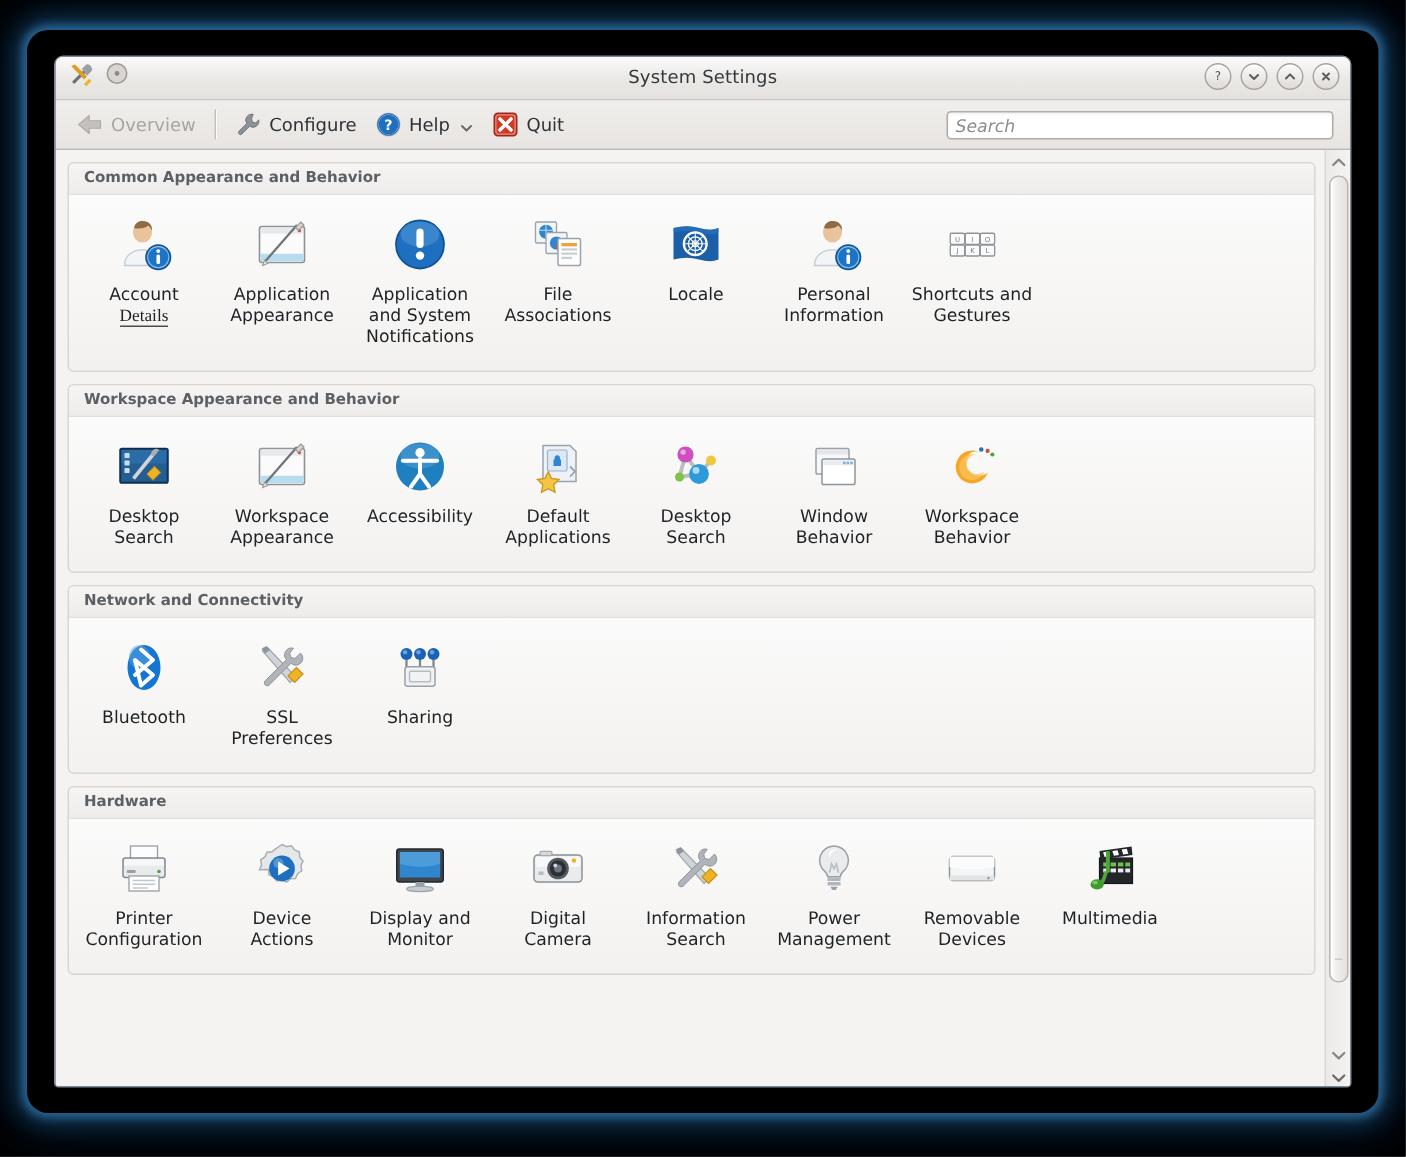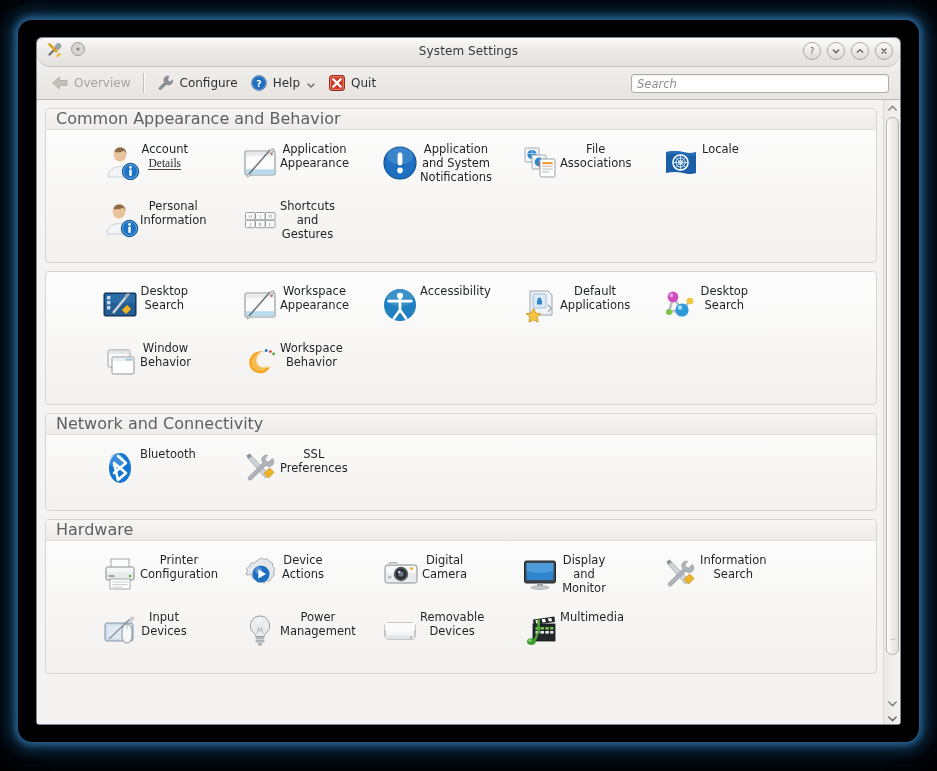--- a/index.html
+++ b/index.html
@@ -42,21 +42,20 @@
     box-sizing: border-box;
     overflow: hidden;
   }
 
   
   #titlebar {
     position: relative;
     height: 28px;
     background: linear-gradient(to bottom, #fafafa 0%, #eceae8 48%, #e4e1de 100%);
     border-bottom: 1px solid #c8c4c0;
-    border-radius: 13px;
   }
   #titlebar-left {
     position: absolute;
     left: 8px; top: 3px;
     display: flex;
     align-items: center;
     gap: 7px;
   }
   .tb-icon { width: 18px; height: 18px; display: block; }
   #title-text {
@@ -158,39 +157,39 @@
     background: linear-gradient(to bottom, #fdfdfd 0%, #f7f6f5 60%, #f2f1f0 100%);
     border: 1px solid #d9d6d2;
     border-radius: 4px;
     margin-bottom: 8px;
     overflow: hidden;
   }
   .section-header {
     height: 20px;
     line-height: 20px;
     padding-left: 10px;
-    font-size: 16px;
-    font-weight: normal;
+    font-size: 10px;
+    font-weight: bold;
     color: #5c5f63;
     background: linear-gradient(to bottom, #f6f5f4 0%, #eeecea 100%);
     border-bottom: 1px solid #e2dfdb;
   }
   .section-body {
     display: flex;
     flex-wrap: wrap;
     padding: 8px 4px 10px 4px;
   }
   .tile {
     width: 88px;
     padding: 4px 2px 6px 2px;
     display: flex;
-    flex-direction: row;
+    flex-direction: column;
+    align-items: center;
     cursor: pointer;
     border-radius: 4px;
-    margin-left: 48px;
   }
   .tile-icon {
     width: 42px; height: 42px;
     display: flex;
     align-items: center;
     justify-content: center;
     margin-bottom: 5px;
   }
   .tile-icon svg { display: block; }
   .tile-label {
@@ -462,20 +461,21 @@
                       <text x="20.3" y="25.8">K</text>
                       <text x="30.3" y="25.8">L</text>
       </g>
     </svg>
                 </div>
                 <div class="tile-label"><span>Shortcuts and</span><br><span class="last-line">Gestures</span></div>
               </div>
             </div>
           </div>
           <div class="section">
+            <div class="section-header">Workspace Appearance and Behavior</div>
             <div class="section-body">
               <div class="tile">
                 <div class="tile-icon">
                   <svg width="40" height="40" viewBox="0 0 40 40">
       <rect x="4" y="8" width="32" height="23" rx="1.4" fill="#16436e" stroke="#0d2e4f" stroke-width="1"></rect>
       <rect x="5" y="9" width="30" height="21" fill="#245d92"></rect>
       <rect x="5" y="9" width="30" height="9" fill="#2f74b0" opacity="0.7"></rect>
       <g fill="#c9ddf0">
         <rect x="7" y="11" width="3.4" height="3.4" rx="0.6"></rect>
         <rect x="7" y="16" width="3.4" height="3.4" rx="0.6"></rect>
@@ -586,20 +586,36 @@
                 <div class="tile-icon">
                   <svg width="40" height="40" viewBox="0 0 40 40">
       <path d="M7 9 L10.6 7 L29 26 L25.4 30 Z" fill="#cfd4d8" stroke="#a0a6ac" stroke-width="0.8"></path>
       <path d="M27.6 7.2 a4.6 4.6 0 0 0-4.6 7.6 L8.6 29 a2 2 0 0 0 2.8 2.8 L26 17.2 a4.6 4.6 0 0 0 6.4-6.8 L28.6 14 l-2.8-.8 l-.6-2.8 Z" fill="#aeb4ba" stroke="#8b9197" stroke-width="0.6"></path>
       <path d="M24 25.6 L29.6 20 L34 24.4 L28.4 30 Z" fill="#f0b323" stroke="#c28f1b" stroke-width="0.8"></path>
       <path d="M6.4 7.4 L9.8 5.6 L12 8.4 L8.6 10.6 Z" fill="#8e949a"></path>
     </svg>
                 </div>
                 <div class="tile-label"><span>SSL</span><br><span class="last-line">Preferences</span></div>
               </div>
+              <div class="tile">
+                <div class="tile-icon">
+                  <svg width="40" height="40" viewBox="0 0 40 40">
+      <path d="M11 14 v6 h18 v-6 M20 14 v6" stroke="#7f858b" stroke-width="1.5" fill="none"></path>
+      <circle cx="11" cy="11" r="4" fill="#1a62b5"></circle>
+      <circle cx="10" cy="9.8" r="1.5" fill="#7fb2e2" opacity="0.8"></circle>
+      <circle cx="20" cy="11" r="4" fill="#1a62b5"></circle>
+      <circle cx="19" cy="9.8" r="1.5" fill="#7fb2e2" opacity="0.8"></circle>
+      <circle cx="29" cy="11" r="4" fill="#1a62b5"></circle>
+      <circle cx="28" cy="9.8" r="1.5" fill="#7fb2e2" opacity="0.8"></circle>
+      <rect x="10" y="19.5" width="20" height="13" rx="1.6" fill="#f0f2f4" stroke="#9aa0a6" stroke-width="1"></rect>
+      <rect x="13" y="22.5" width="14" height="7" rx="0.8" fill="none" stroke="#b6bcc2" stroke-width="1"></rect>
+    </svg>
+                </div>
+                <div class="tile-label"><span class="last-line">Sharing</span></div>
+              </div>
             </div>
           </div>
           <div class="section">
             <div class="section-header">Hardware</div>
             <div class="section-body">
               <div class="tile">
                 <div class="tile-icon">
                   <svg width="40" height="40" viewBox="0 0 40 40">
       <rect x="11" y="5" width="18" height="9" fill="#fdfdfd" stroke="#9aa0a6" stroke-width="0.9"></rect>
       <rect x="6" y="13" width="28" height="13" rx="1.6" fill="#e8eaec" stroke="#82888e" stroke-width="1"></rect>
@@ -621,68 +637,55 @@
       <circle cx="20" cy="20" r="8.6" fill="#1f6fc0"></circle>
       <circle cx="17.6" cy="16.4" r="3.4" fill="#76b1e4" opacity="0.6"></circle>
       <path d="M17.4 15.4 L25 20 L17.4 24.6 Z" fill="#ffffff"></path>
     </svg>
                 </div>
                 <div class="tile-label"><span>Device</span><br><span class="last-line">Actions</span></div>
               </div>
               <div class="tile">
                 <div class="tile-icon">
                   <svg width="40" height="40" viewBox="0 0 40 40">
+      <rect x="4.5" y="7" width="31" height="22" rx="1.8" fill="#3f464d" stroke="#23282d" stroke-width="1"></rect>
+      <rect x="6.6" y="9" width="26.8" height="17" rx="0.8" fill="#2f86cf"></rect>
+      <path d="M6.6 9 h26.8 v8 q-13 4-26.8 0 z" fill="#63aee0" opacity="0.55"></path>
+      <rect x="17" y="29" width="6" height="3.6" fill="#9aa0a6"></rect>
+      <ellipse cx="20" cy="33.6" rx="9" ry="1.8" fill="#c6ccd2" stroke="#9aa0a6" stroke-width="0.7"></ellipse>
+    </svg>
+                </div>
+                <div class="tile-label"><span>Display and</span><br><span class="last-line">Monitor</span></div>
+              </div>
+              <div class="tile">
+                <div class="tile-icon">
+                  <svg width="40" height="40" viewBox="0 0 40 40">
       <rect x="4" y="11" width="32" height="18" rx="2.6" fill="#e9ebed" stroke="#8b9197" stroke-width="1"></rect>
       <rect x="5" y="12" width="30" height="7" rx="2" fill="#f7f8f9"></rect>
       <rect x="8" y="8.5" width="8" height="3" rx="1" fill="#d6d9dc" stroke="#9aa0a6" stroke-width="0.7"></rect>
       <circle cx="20" cy="20" r="7.2" fill="#545a60"></circle>
       <circle cx="20" cy="20" r="5.4" fill="#2b3035"></circle>
       <circle cx="20" cy="20" r="2.6" fill="#6d767f"></circle>
       <circle cx="18.2" cy="18" r="1.3" fill="#cfd6dc"></circle>
       <circle cx="30.6" cy="14.6" r="1.5" fill="#f0b323"></circle>
       <rect x="7" y="22" width="3.4" height="2.4" rx="0.6" fill="#b6bcc2"></rect>
     </svg>
                 </div>
                 <div class="tile-label"><span>Digital</span><br><span class="last-line">Camera</span></div>
               </div>
               <div class="tile">
                 <div class="tile-icon">
                   <svg width="40" height="40" viewBox="0 0 40 40">
-      <rect x="4.5" y="7" width="31" height="22" rx="1.8" fill="#3f464d" stroke="#23282d" stroke-width="1"></rect>
-      <rect x="6.6" y="9" width="26.8" height="17" rx="0.8" fill="#2f86cf"></rect>
-      <path d="M6.6 9 h26.8 v8 q-13 4-26.8 0 z" fill="#63aee0" opacity="0.55"></path>
-      <rect x="17" y="29" width="6" height="3.6" fill="#9aa0a6"></rect>
-      <ellipse cx="20" cy="33.6" rx="9" ry="1.8" fill="#c6ccd2" stroke="#9aa0a6" stroke-width="0.7"></ellipse>
-    </svg>
-                </div>
-                <div class="tile-label"><span>Display and</span><br><span class="last-line">Monitor</span></div>
-              </div>
-              <div class="tile">
-                <div class="tile-icon">
-                  <svg width="40" height="40" viewBox="0 0 40 40">
       <path d="M7 9 L10.6 7 L29 26 L25.4 30 Z" fill="#cfd4d8" stroke="#a0a6ac" stroke-width="0.8"></path>
       <path d="M27.6 7.2 a4.6 4.6 0 0 0-4.6 7.6 L8.6 29 a2 2 0 0 0 2.8 2.8 L26 17.2 a4.6 4.6 0 0 0 6.4-6.8 L28.6 14 l-2.8-.8 l-.6-2.8 Z" fill="#aeb4ba" stroke="#8b9197" stroke-width="0.6"></path>
       <path d="M24 25.6 L29.6 20 L34 24.4 L28.4 30 Z" fill="#f0b323" stroke="#c28f1b" stroke-width="0.8"></path>
       <path d="M6.4 7.4 L9.8 5.6 L12 8.4 L8.6 10.6 Z" fill="#8e949a"></path>
     </svg>
                 </div>
                 <div class="tile-label"><span>Information</span><br><span class="last-line">Search</span></div>
-              </div>
-              <div class="tile">
-                <div class="tile-icon">
-                  <svg width="40" height="40" viewBox="0 0 40 40">
-      <rect x="5" y="12" width="28" height="18" rx="2" fill="#cfdde9" stroke="#7f95a8" stroke-width="1"></rect>
-      <rect x="7.5" y="14.5" width="23" height="13" rx="1" fill="#dfe9f2"></rect>
-      <path d="M9 28 L30 8" stroke="#8e979f" stroke-width="1.5"></path>
-      <path d="M29 9 L32.4 5.6 L34 7.4 L30.6 10.8 Z" fill="#d4d8dc" stroke="#9aa0a6" stroke-width="0.7"></path>
-      <path d="M22 20 a5 7 0 0 1 10 0 v5 a5 7 0 0 1 -10 0 z" fill="#f5f7f8" stroke="#8e9499" stroke-width="1"></path>
-      <path d="M27 13.2 v5" stroke="#b6bcc2" stroke-width="0.9"></path>
-    </svg>
-                </div>
-                <div class="tile-label"><span class="last-line">Input Devices</span></div>
               </div>
               <div class="tile">
                 <div class="tile-icon">
                   <svg width="40" height="40" viewBox="0 0 40 40">
       <path d="M20 5 a9.6 9.6 0 0 1 6 17.1 c-1.3 1.1-1.7 2.2-1.8 3.4h-8.4c-.1-1.2-.5-2.3-1.8-3.4A9.6 9.6 0 0 1 20 5z" fill="#e9ebec" stroke="#9aa0a6" stroke-width="1"></path>
       <path d="M16.4 10 a6 6 0 0 1 6.6-2.6 c-3 .4-5.2 2.6-5.6 5.6z" fill="#ffffff" opacity="0.9"></path>
       <path d="M17 22.8 l1.4-6 1.6 3.4 1.6-3.4 1.4 6" fill="none" stroke="#b9bfc5" stroke-width="1.1"></path>
       <rect x="15.6" y="26" width="8.8" height="2.4" rx="0.6" fill="#b0b6bc"></rect>
       <rect x="15.6" y="29" width="8.8" height="2.4" rx="0.6" fill="#b0b6bc"></rect>
       <path d="M17.6 32.2 h4.8 l-1.2 2.2 h-2.4 z" fill="#9aa0a6"></path>

